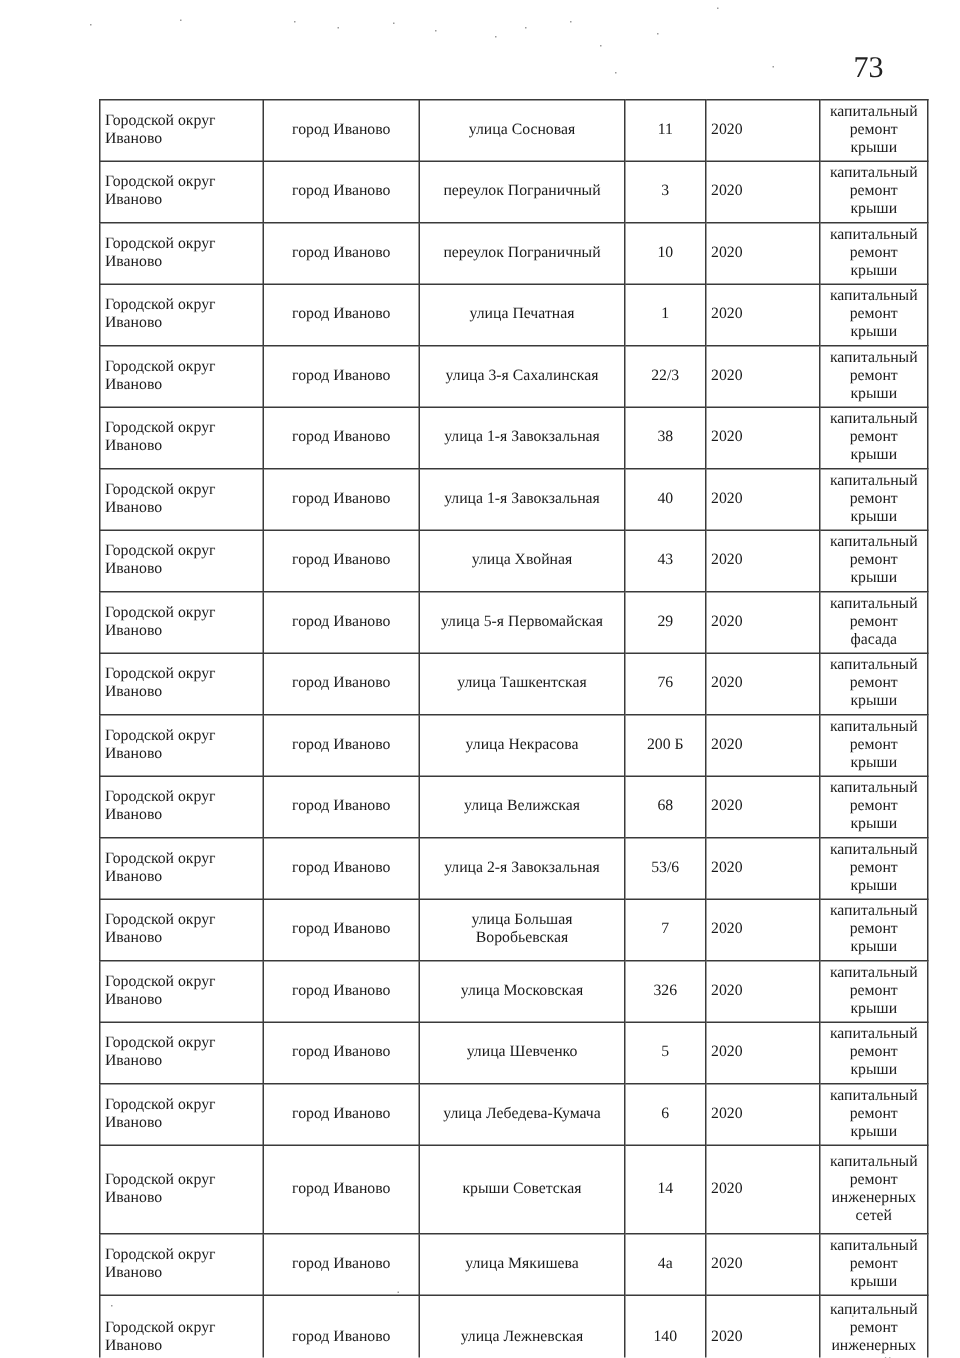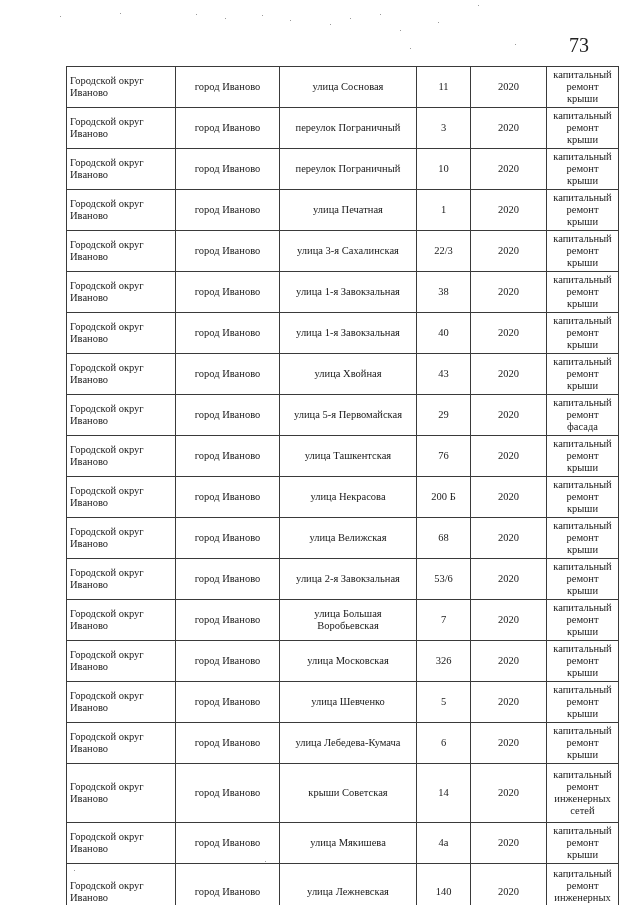--- a/index.html
+++ b/index.html
@@ -9,21 +9,21 @@
     table.registry { position: absolute; left: 66px; top: 66px; border-collapse: collapse;
                      table-layout: fixed; width: 552px; }
     table.registry td { border: 1px solid #3a3a3a; font-size: 10.5px; line-height: 12px;
                         padding: 2px 3px; vertical-align: middle; overflow: hidden; }
     col.c1 { width: 109px; } col.c2 { width: 104px; } col.c3 { width: 137px; }
     col.c4 { width: 54px; }  col.c5 { width: 76px; }  col.c6 { width: 72px; }
     td.munic { text-align: left; }
     td.city  { text-align: center; padding-left: 6px; }
     td.street{ text-align: center; padding-left: 6px; }
     td.house { text-align: center; }
-    td.year  { text-align: center; }
+    td.year  { text-align: left; }
     td.work  { text-align: center; padding-left: 4px; }
     tr.r2 td { height: 24px; }
     tr.r4 td { height: 54px; }
     tr.r4b td { height: 52px; }
     .speck { position: absolute; width: 1px; height: 1px; background: #9a9a9a; }
   </style>
 </head>
 <body>
 
 <div class="page-number">73</div>

